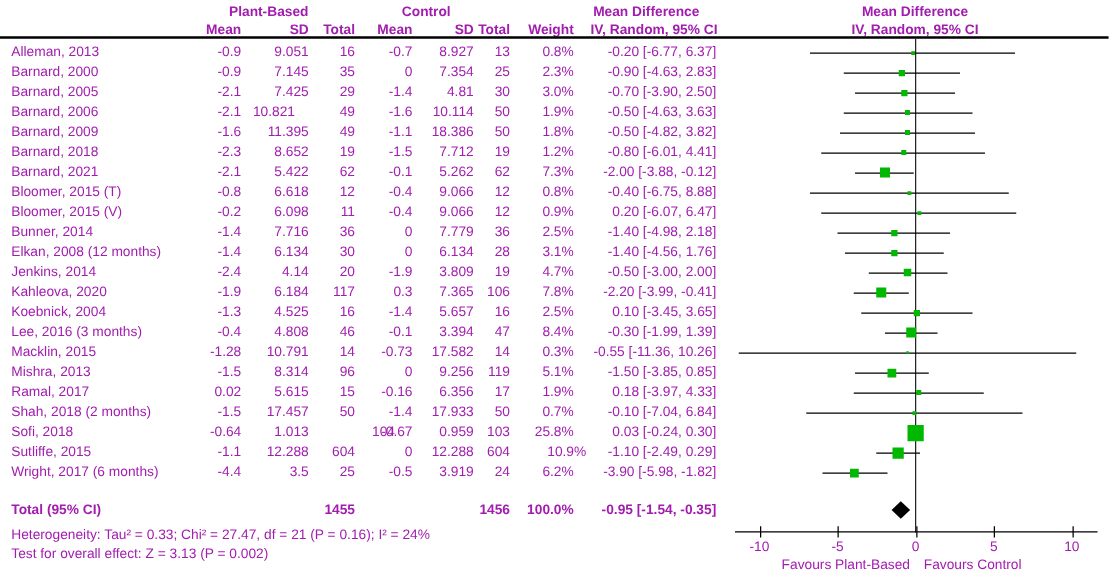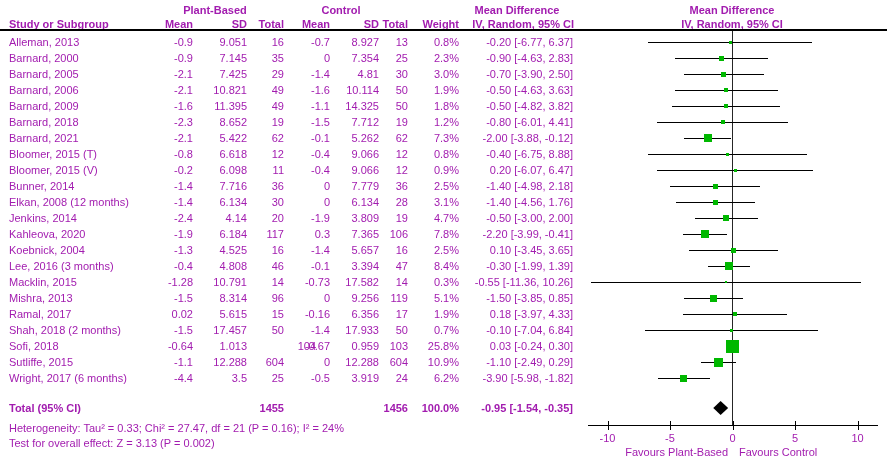--- a/index.html
+++ b/index.html
@@ -25,21 +25,20 @@
 </head>
 <body>
 
 <div id="fig">
 
   <div class="hdr ctr" style="left:165px;top:3px;width:100px;">Plant-Based</div>
   <div class="hdr ctr" style="left:291px;top:3px;width:100px;">Control</div>
   <div class="hdr ctr" style="left:447px;top:3px;width:140px;">Mean Difference</div>
   <div class="hdr ctr" style="left:652px;top:3px;width:160px;">Mean Difference</div>
 
-  <div class="hdr" style="left:9px;top:17px;width:170px;">Study or Subgroup</div>
   <div class="hdr num" style="left:145px;top:17px;width:48px;">Mean</div>
   <div class="hdr num" style="left:195px;top:17px;width:52px;">SD</div>
   <div class="hdr num" style="left:244px;top:17px;width:40px;">Total</div>
   <div class="hdr num" style="left:282px;top:17px;width:48px;">Mean</div>
   <div class="hdr num" style="left:327px;top:17px;width:52px;">SD</div>
   <div class="hdr num" style="left:368px;top:17px;width:40px;">Total</div>
   <div class="hdr num" style="left:411px;top:17px;width:48px;">Weight</div>
   <div class="hdr num" style="left:444px;top:17px;width:130px;">IV, Random, 95% CI</div>
   <div class="hdr ctr" style="left:652px;top:17px;width:160px;">IV, Random, 95% CI</div>
 
@@ -68,33 +67,33 @@
       <div class="cell num" style="left: 145px; top: 66px; width: 48px;">-2.1</div>
       <div class="cell num" style="left: 195px; top: 66px; width: 52px;">7.425</div>
       <div class="cell num" style="left: 244px; top: 66px; width: 40px;">29</div>
       <div class="cell num" style="left: 282px; top: 66px; width: 48px;">-1.4</div>
       <div class="cell num" style="left: 327px; top: 66px; width: 52px;">4.81</div>
       <div class="cell num" style="left: 368px; top: 66px; width: 40px;">30</div>
       <div class="cell num" style="left: 411px; top: 66px; width: 48px;">3.0%</div>
       <div class="cell num" style="left: 443px; top: 66px; width: 130px;">-0.70 [-3.90, 2.50]</div>
       <div class="cell" style="left: 9px; top: 82px; width: 160px;">Barnard, 2006</div>
       <div class="cell num" style="left: 145px; top: 82px; width: 48px;">-2.1</div>
-      <div class="cell num" style="left: 195px; top: 82px; width: 52px;">10.821</div>
+      <div class="cell num" style="left: 184px; top: 82px; width: 52px;">10.821</div>
       <div class="cell num" style="left: 244px; top: 82px; width: 40px;">49</div>
       <div class="cell num" style="left: 282px; top: 82px; width: 48px;">-1.6</div>
       <div class="cell num" style="left: 327px; top: 82px; width: 52px;">10.114</div>
       <div class="cell num" style="left: 368px; top: 82px; width: 40px;">50</div>
       <div class="cell num" style="left: 411px; top: 82px; width: 48px;">1.9%</div>
       <div class="cell num" style="left: 443px; top: 82px; width: 130px;">-0.50 [-4.63, 3.63]</div>
       <div class="cell" style="left: 9px; top: 98px; width: 160px;">Barnard, 2009</div>
       <div class="cell num" style="left: 145px; top: 98px; width: 48px;">-1.6</div>
       <div class="cell num" style="left: 195px; top: 98px; width: 52px;">11.395</div>
       <div class="cell num" style="left: 244px; top: 98px; width: 40px;">49</div>
       <div class="cell num" style="left: 282px; top: 98px; width: 48px;">-1.1</div>
-      <div class="cell num" style="left: 327px; top: 98px; width: 52px;">14.325</div>
+      <div class="cell num" style="left: 327px; top: 98px; width: 52px;">18.386</div>
       <div class="cell num" style="left: 368px; top: 98px; width: 40px;">50</div>
       <div class="cell num" style="left: 411px; top: 98px; width: 48px;">1.8%</div>
       <div class="cell num" style="left: 443px; top: 98px; width: 130px;">-0.50 [-4.82, 3.82]</div>
       <div class="cell" style="left: 9px; top: 114px; width: 160px;">Barnard, 2018</div>
       <div class="cell num" style="left: 145px; top: 114px; width: 48px;">-2.3</div>
       <div class="cell num" style="left: 195px; top: 114px; width: 52px;">8.652</div>
       <div class="cell num" style="left: 244px; top: 114px; width: 40px;">19</div>
       <div class="cell num" style="left: 282px; top: 114px; width: 48px;">-1.5</div>
       <div class="cell num" style="left: 327px; top: 114px; width: 52px;">7.712</div>
       <div class="cell num" style="left: 368px; top: 114px; width: 40px;">19</div>
@@ -226,21 +225,21 @@
       <div class="cell num" style="left: 368px; top: 338px; width: 40px;">103</div>
       <div class="cell num" style="left: 411px; top: 338px; width: 48px;">25.8%</div>
       <div class="cell num" style="left: 443px; top: 338px; width: 130px;">0.03 [-0.24, 0.30]</div>
       <div class="cell" style="left: 9px; top: 354px; width: 160px;">Sutliffe, 2015</div>
       <div class="cell num" style="left: 145px; top: 354px; width: 48px;">-1.1</div>
       <div class="cell num" style="left: 195px; top: 354px; width: 52px;">12.288</div>
       <div class="cell num" style="left: 244px; top: 354px; width: 40px;">604</div>
       <div class="cell num" style="left: 282px; top: 354px; width: 48px;">0</div>
       <div class="cell num" style="left: 327px; top: 354px; width: 52px;">12.288</div>
       <div class="cell num" style="left: 368px; top: 354px; width: 40px;">604</div>
-      <div class="cell num" style="left: 411px; top: 354px; width: 48px;">10.9%</div>
+      <div class="cell num" style="left: 421px; top: 354px; width: 48px;">10.9%</div>
       <div class="cell num" style="left: 443px; top: 354px; width: 130px;">-1.10 [-2.49, 0.29]</div>
       <div class="cell" style="left: 9px; top: 370px; width: 160px;">Wright, 2017 (6 months)</div>
       <div class="cell num" style="left: 145px; top: 370px; width: 48px;">-4.4</div>
       <div class="cell num" style="left: 195px; top: 370px; width: 52px;">3.5</div>
       <div class="cell num" style="left: 244px; top: 370px; width: 40px;">25</div>
       <div class="cell num" style="left: 282px; top: 370px; width: 48px;">-0.5</div>
       <div class="cell num" style="left: 327px; top: 370px; width: 52px;">3.919</div>
       <div class="cell num" style="left: 368px; top: 370px; width: 40px;">24</div>
       <div class="cell num" style="left: 411px; top: 370px; width: 48px;">6.2%</div>
       <div class="cell num" style="left: 443px; top: 370px; width: 130px;">-3.90 [-5.98, -1.82]</div>

